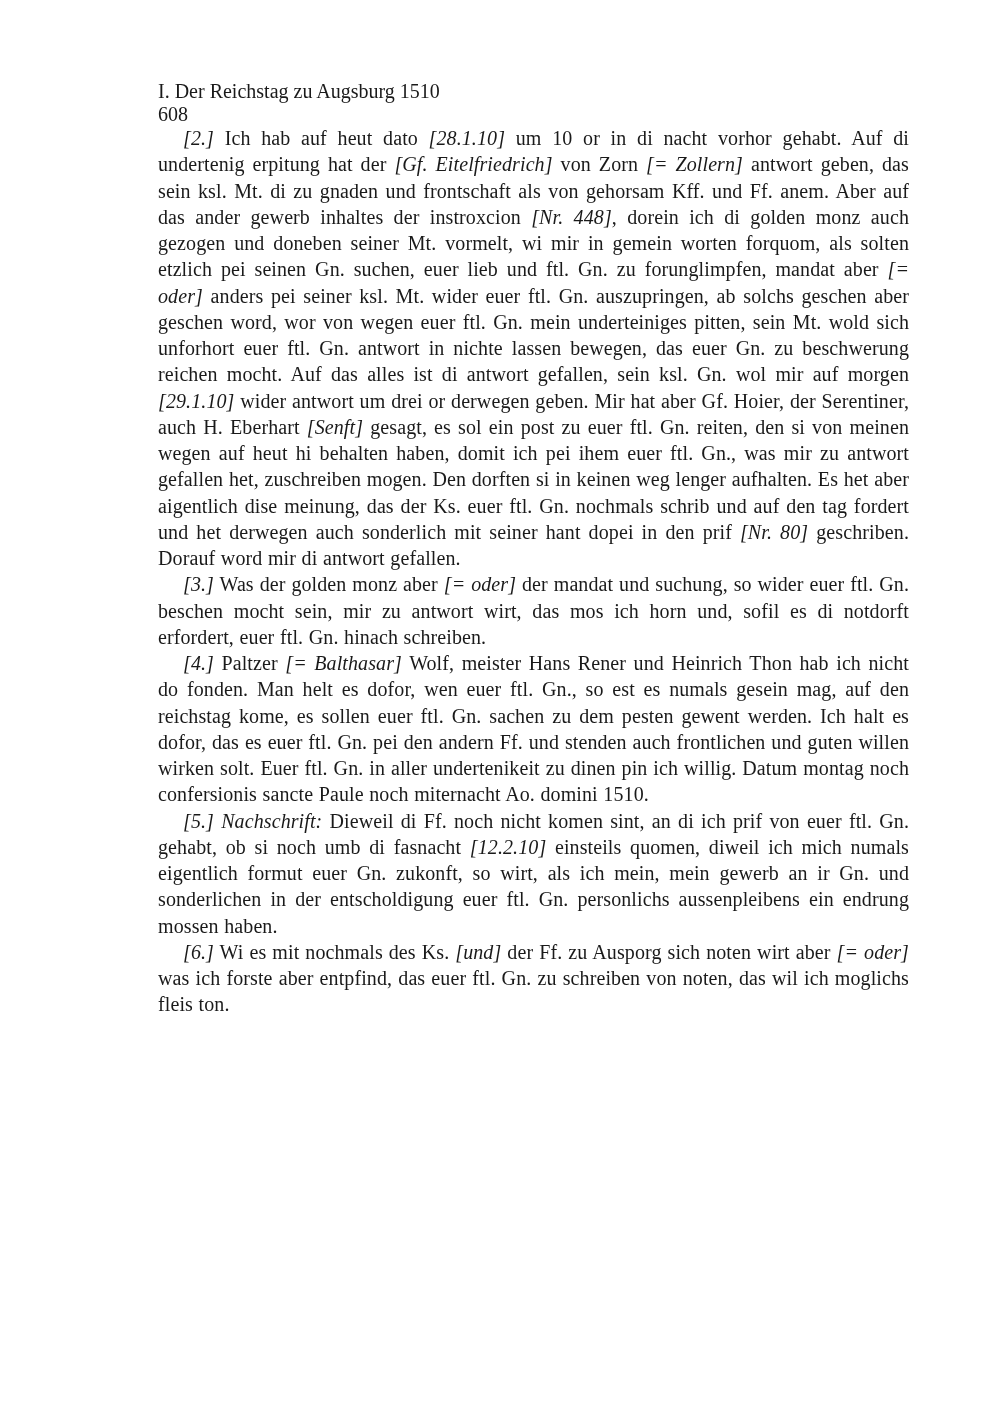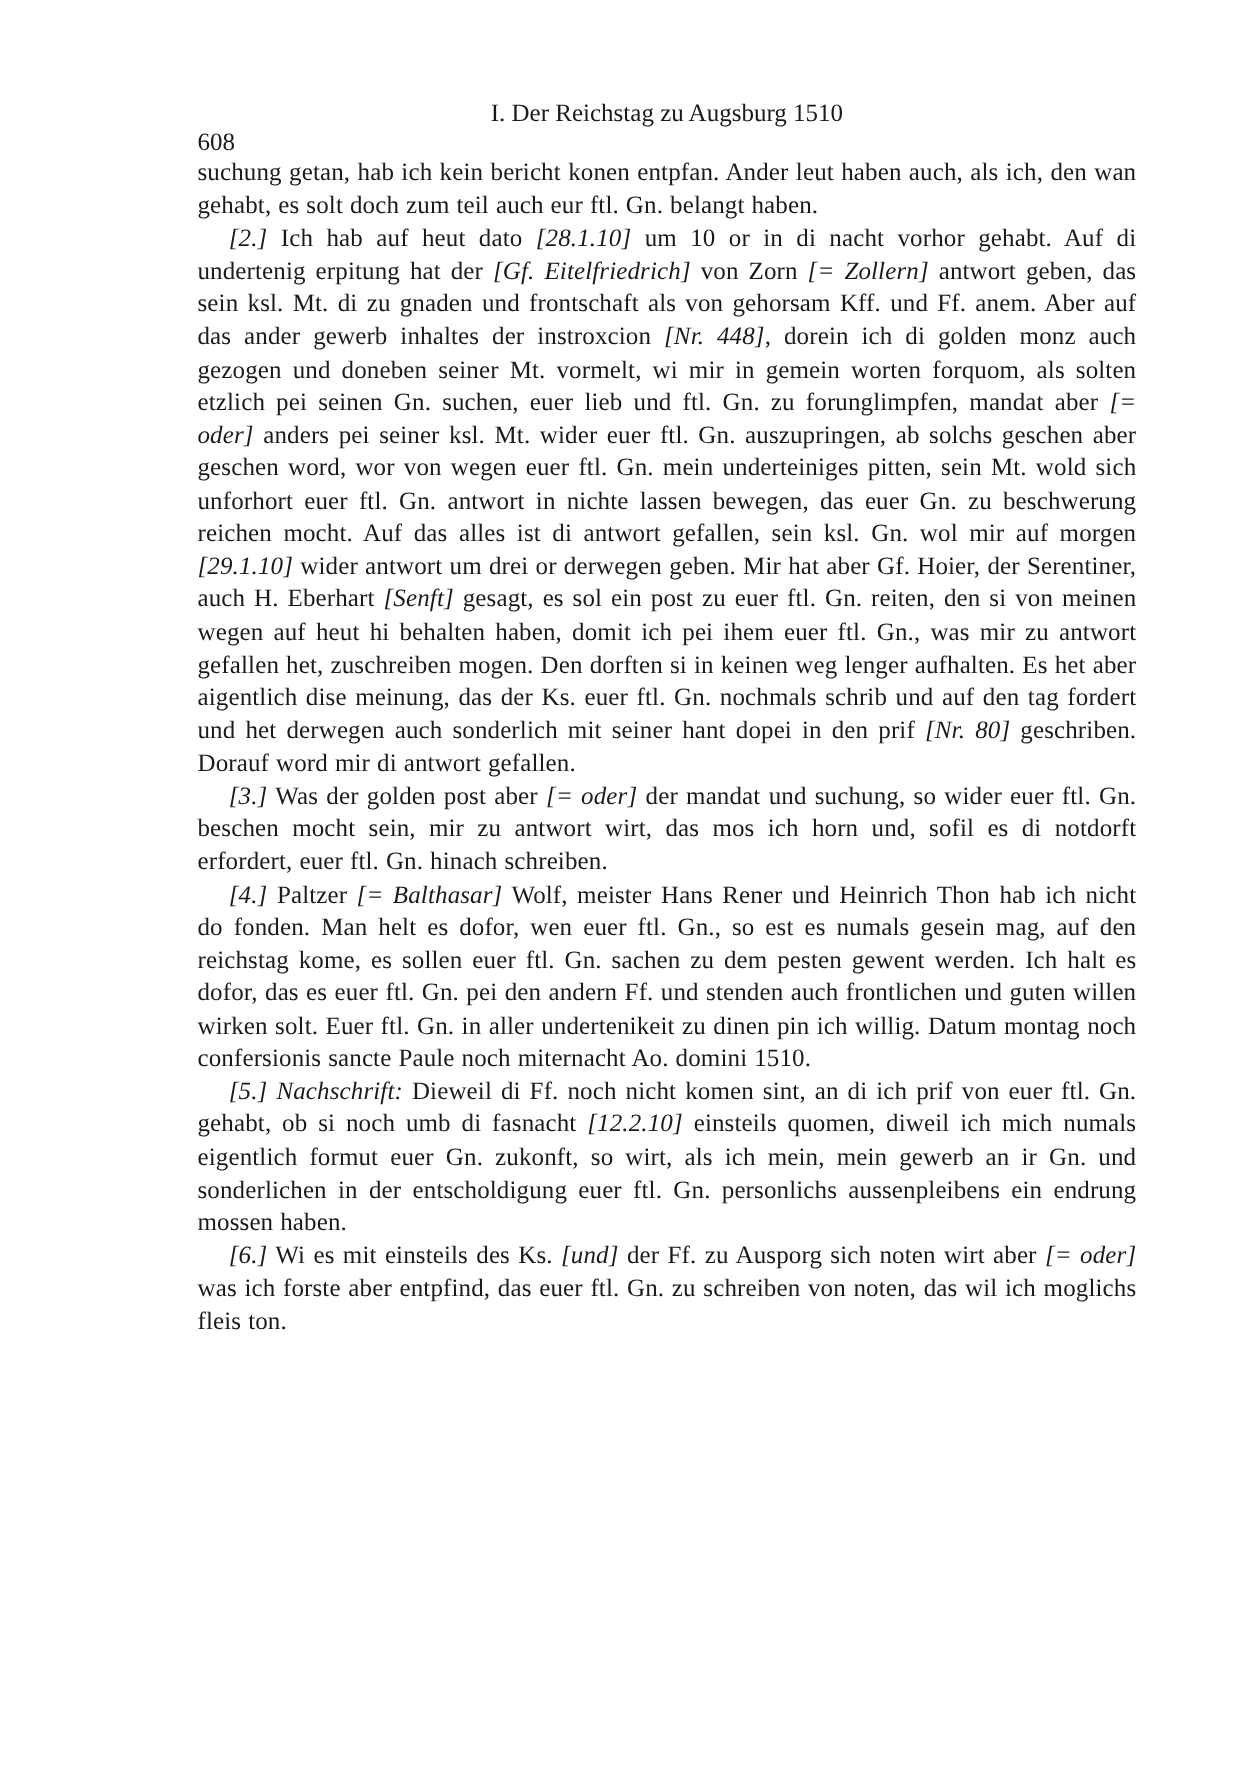--- a/index.html
+++ b/index.html
@@ -34,21 +34,20 @@
     font-size: 20px;
     line-height: 24px;
   }
   .page-number {
     position: absolute;
     left: 0;
     top: 0;
     margin-top: 23px;
   }
   .running-title {
-    text-align: center;
     width: 100%;
   }
   .body-text-container {
     margin-top: 22px;
   }
   p.para {
     margin: 0;
     padding: 0;
     font-size: 20px;
     line-height: 26.25px;
@@ -62,21 +61,20 @@
 </head>
 <body>
 
 <div class="page">
   <div class="textblock">
     <div class="running-head">
       <span class="running-title" style="display:block;">I. Der Reichstag zu Augsburg 1510</span>
       <span class="page-number">608</span>
     </div>
     <div class="body-text-container">
-        <p class="para"><span>suchung getan, hab ich kein bericht konen entpfan. Ander leut haben auch, als ich, den wan gehabt, es solt doch zum teil auch eur ftl. Gn. belangt haben.</span></p>
         <p class="para indent"><span class="it">[2.]</span><span> Ich hab auf heut dato </span><span class="it">[28.1.10]</span><span> um 10 or in di nacht vorhor gehabt. Auf di undertenig erpitung hat der </span><span class="it">[Gf. Eitelfriedrich]</span><span> von Zorn </span><span class="it">[= Zollern]</span><span> antwort geben, das sein ksl. Mt. di zu gnaden und frontschaft als von gehorsam Kff. und Ff. anem. Aber auf das ander gewerb inhaltes der instroxcion </span><span class="it">[Nr. 448]</span><span>, dorein ich di golden monz auch gezogen und doneben seiner Mt. vormelt, wi mir in gemein worten forquom, als solten etzlich pei seinen Gn. suchen, euer lieb und ftl. Gn. zu forunglimpfen, mandat aber </span><span class="it">[= oder]</span><span> anders pei seiner ksl. Mt. wider euer ftl. Gn. auszupringen, ab solchs geschen aber geschen word, wor von wegen euer ftl. Gn. mein underteiniges pitten, sein Mt. wold sich unforhort euer ftl. Gn. antwort in nichte lassen bewegen, das euer Gn. zu beschwerung reichen mocht. Auf das alles ist di antwort gefallen, sein ksl. Gn. wol mir auf morgen </span><span class="it">[29.1.10]</span><span> wider antwort um drei or derwegen geben. Mir hat aber Gf. Hoier, der Serentiner, auch H. Eberhart </span><span class="it">[Senft]</span><span> gesagt, es sol ein post zu euer ftl. Gn. reiten, den si von meinen wegen auf heut hi behalten haben, domit ich pei ihem euer ftl. Gn., was mir zu antwort gefallen het, zuschreiben mogen. Den dorften si in keinen weg lenger aufhalten. Es het aber aigentlich dise meinung, das der Ks. euer ftl. Gn. nochmals schrib und auf den tag fordert und het derwegen auch sonderlich mit seiner hant dopei in den prif </span><span class="it">[Nr. 80]</span><span> geschriben. Dorauf word mir di antwort gefallen.</span></p>
-        <p class="para indent"><span class="it">[3.]</span><span> Was der golden post aber </span><span class="it">[= oder]</span><span> der mandat und suchung, so wider euer ftl. Gn. beschen mocht sein, mir zu antwort wirt, das mos ich horn und, sofil es di notdorft erfordert, euer ftl. Gn. hinach schreiben.</span></p>
+        <p class="para indent"><span class="it">[3.]</span><span> Was der golden monz aber </span><span class="it">[= oder]</span><span> der mandat und suchung, so wider euer ftl. Gn. beschen mocht sein, mir zu antwort wirt, das mos ich horn und, sofil es di notdorft erfordert, euer ftl. Gn. hinach schreiben.</span></p>
         <p class="para indent"><span class="it">[4.]</span><span> Paltzer </span><span class="it">[= Balthasar]</span><span> Wolf, meister Hans Rener und Heinrich Thon hab ich nicht do fonden. Man helt es dofor, wen euer ftl. Gn., so est es numals gesein mag, auf den reichstag kome, es sollen euer ftl. Gn. sachen zu dem pesten gewent werden. Ich halt es dofor, das es euer ftl. Gn. pei den andern Ff. und stenden auch frontlichen und guten willen wirken solt. Euer ftl. Gn. in aller undertenikeit zu dinen pin ich willig. Datum montag noch confersionis sancte Paule noch miternacht Ao. domini 1510.</span></p>
         <p class="para indent"><span class="it">[5.] Nachschrift:</span><span> Dieweil di Ff. noch nicht komen sint, an di ich prif von euer ftl. Gn. gehabt, ob si noch umb di fasnacht </span><span class="it">[12.2.10]</span><span> einsteils quomen, diweil ich mich numals eigentlich formut euer Gn. zukonft, so wirt, als ich mein, mein gewerb an ir Gn. und sonderlichen in der entscholdigung euer ftl. Gn. personlichs aussenpleibens ein endrung mossen haben.</span></p>
-        <p class="para indent"><span class="it">[6.]</span><span> Wi es mit einsteils des Ks. </span><span class="it">[und]</span><span> der Ff. zu Ausporg sich noten wirt aber </span><span class="it">[= oder]</span><span> was ich forste aber entpfind, das euer ftl. Gn. zu schreiben von noten, das wil ich moglichs fleis ton.</span></p>
+        <p class="para indent"><span class="it">[6.]</span><span> Wi es mit nochmals des Ks. </span><span class="it">[und]</span><span> der Ff. zu Ausporg sich noten wirt aber </span><span class="it">[= oder]</span><span> was ich forste aber entpfind, das euer ftl. Gn. zu schreiben von noten, das wil ich moglichs fleis ton.</span></p>
       </div>
   </div>
 </div>
 
 </body></html>

